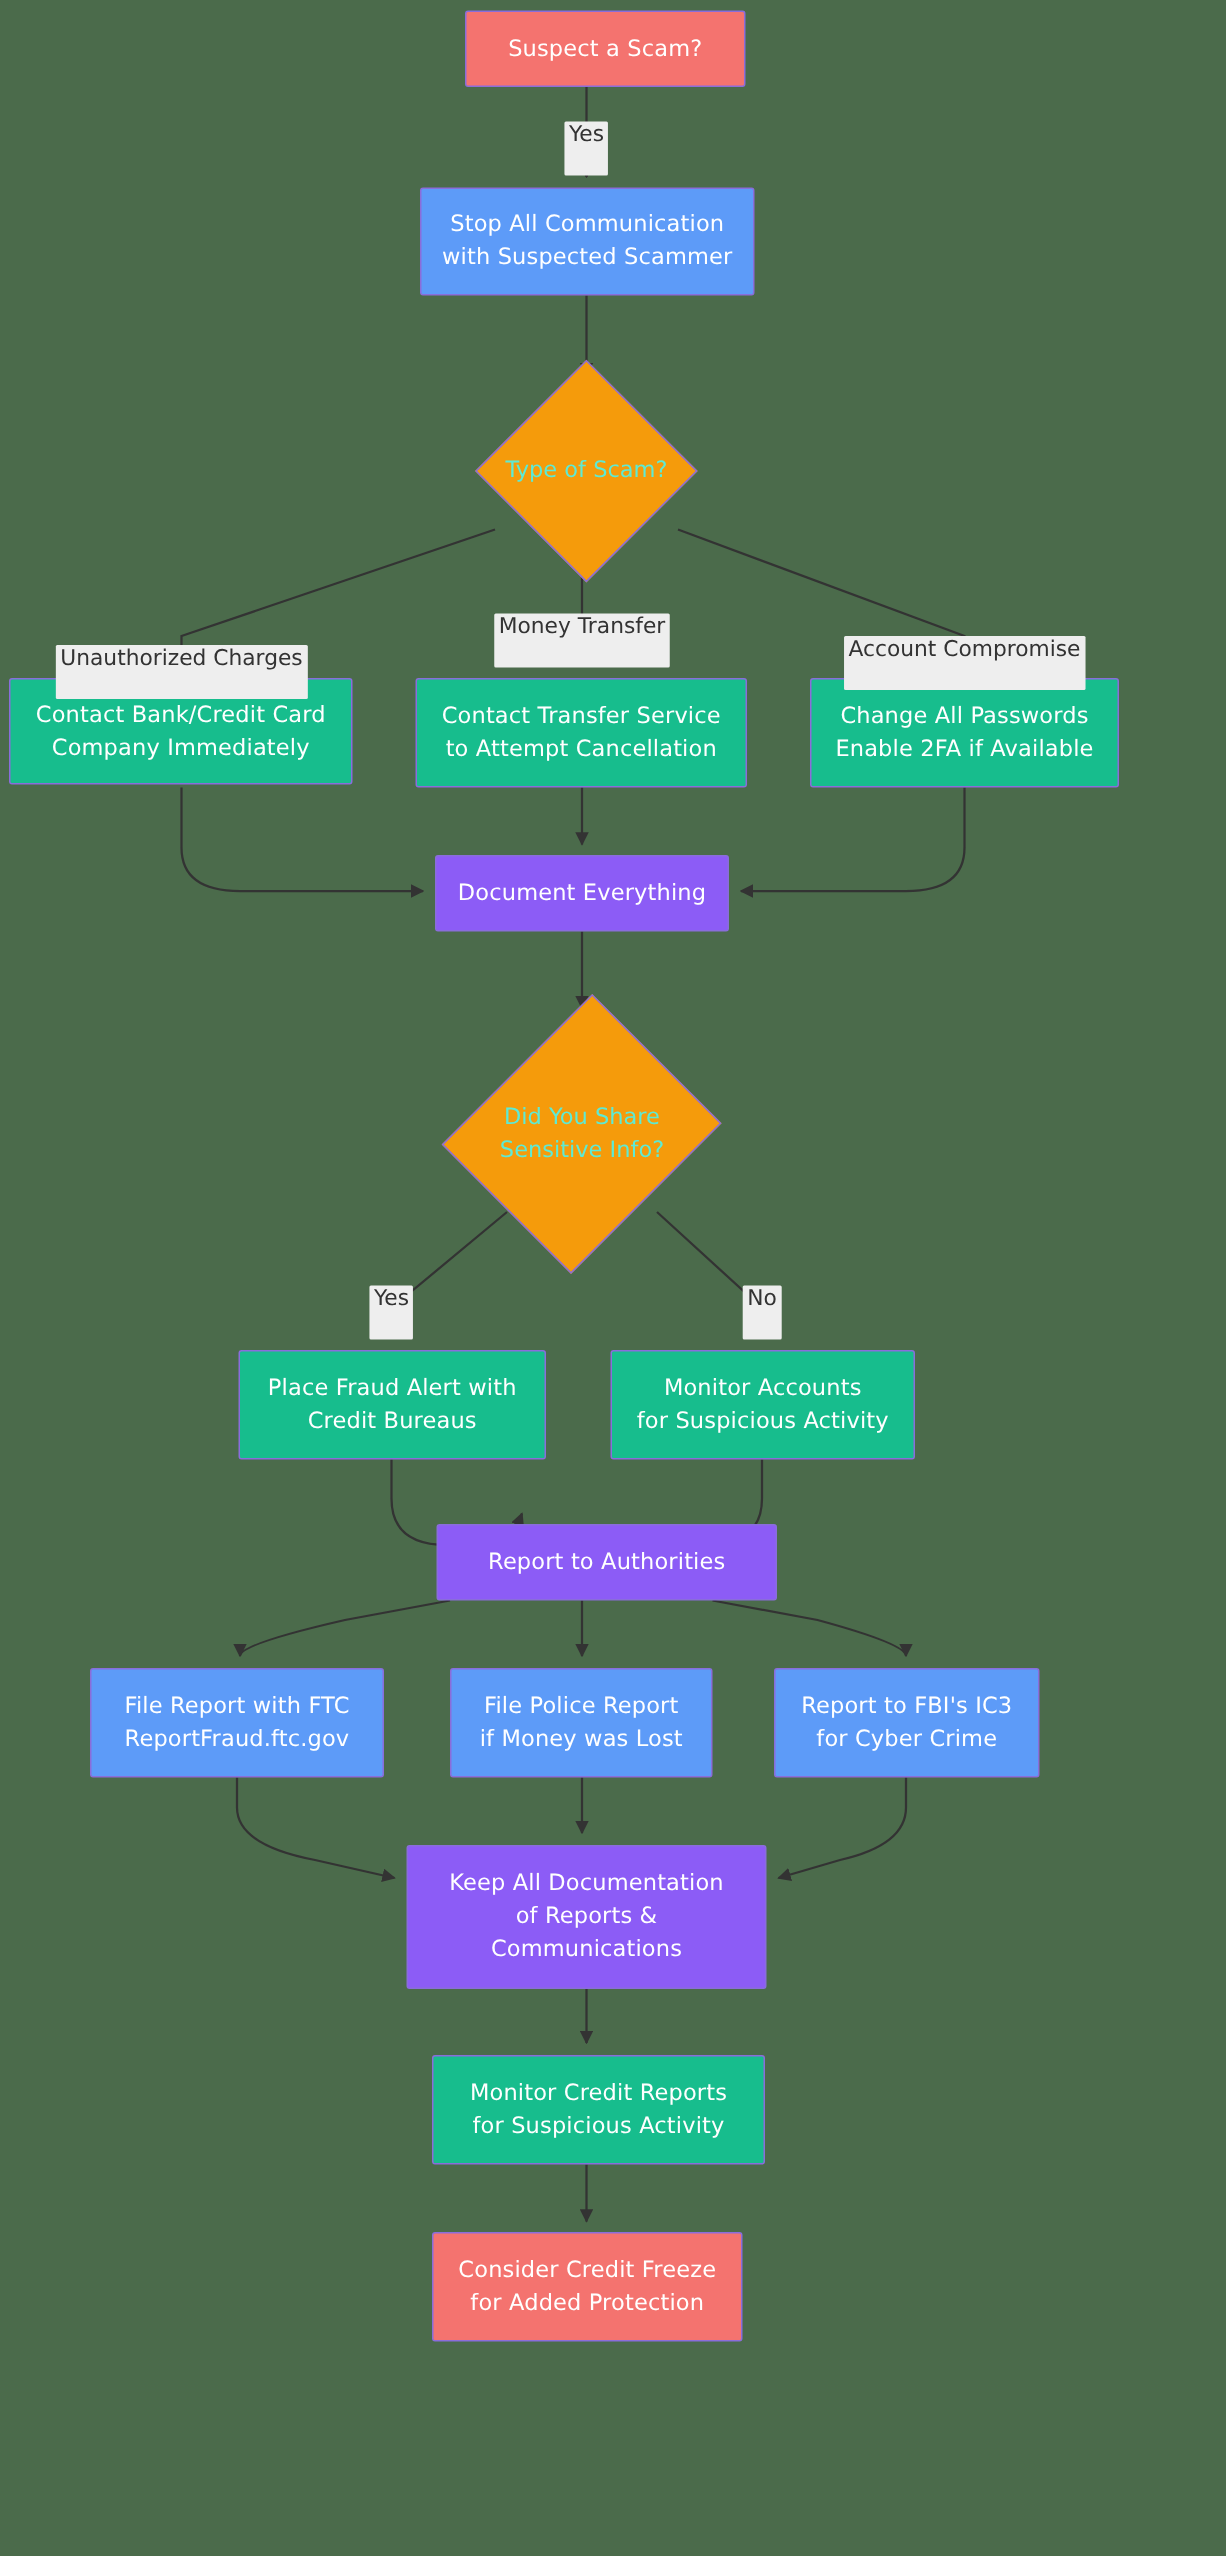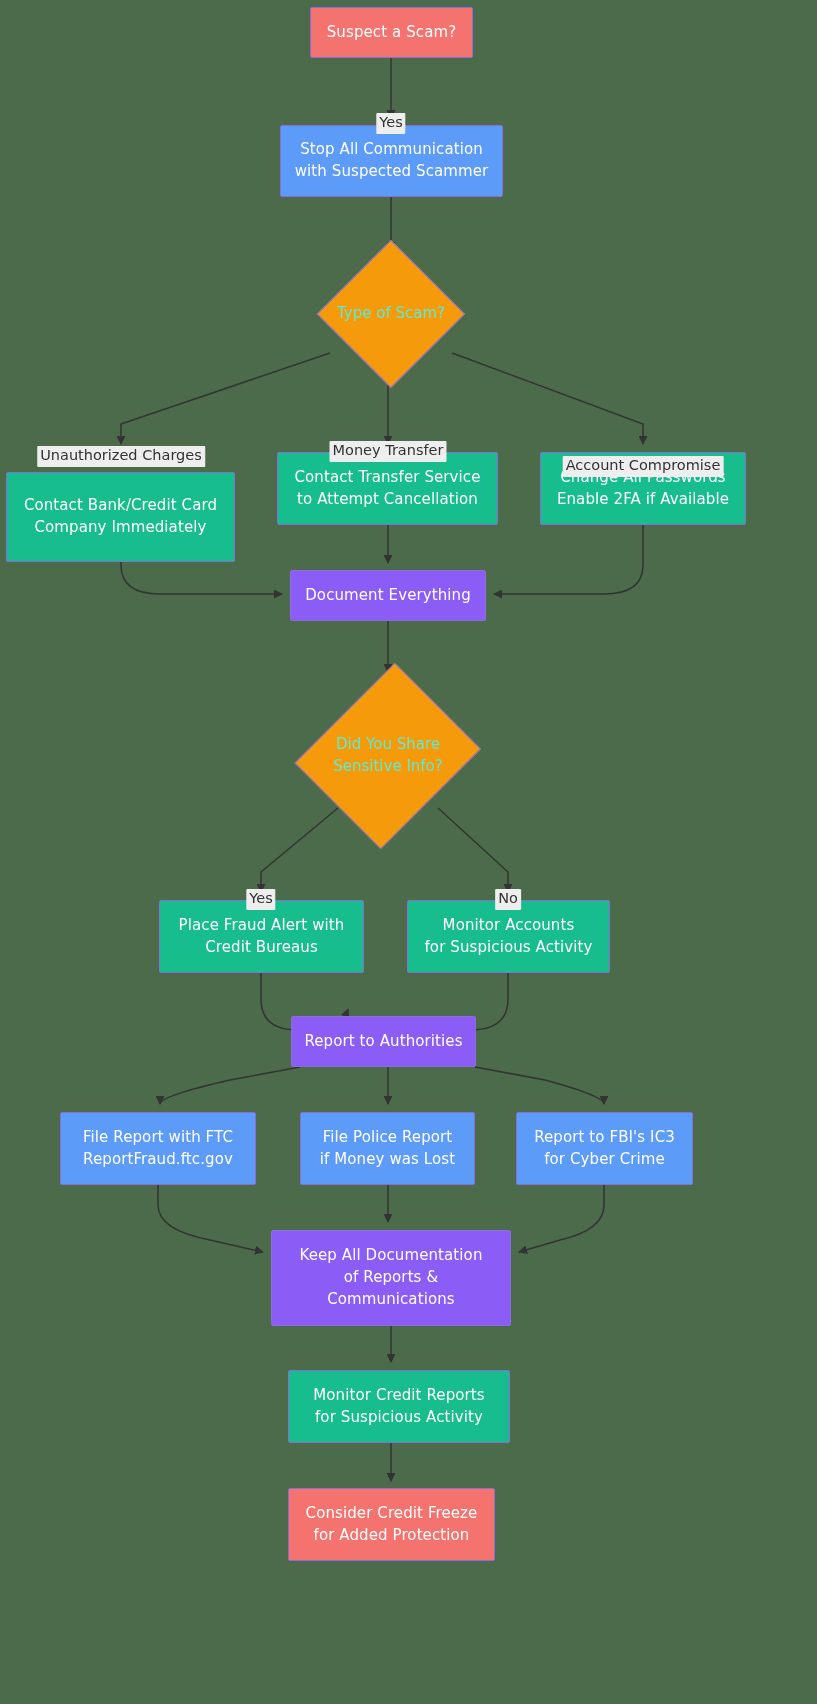--- a/index.html
+++ b/index.html
@@ -73,26 +73,25 @@
     line-height: 1.45;
     white-space: pre-line;
     pointer-events: none;
   }
   .edge-label {
     position: absolute;
     background: #eeeeee;
     color: #333333;
     font-size: 14.5px;
     line-height: 1.1;
-    padding: 2px 3px 3px 3px;
+    padding: 2px 3px 18px 3px;
     white-space: nowrap;
     transform: translateX(-50%);
     z-index: 4;
     border-radius: 1px;
-    margin-top: 32px;
   }
 </style>
 </head>
 <body>
 
 <div id="canvas">
 
   <svg id="edge-layer" viewBox="0 0 817 1704" width="817" height="1704" xmlns="http://www.w3.org/2000/svg">
     <defs>
       <marker id="arrow" viewBox="0 0 10 10" refX="9" refY="5" markerWidth="6" markerHeight="6" orient="auto-start-reverse">
@@ -118,60 +117,60 @@
         <path d="M475,1067 L545,1080 Q604,1096 604,1104" fill="none" stroke="#333333" stroke-width="1.5" marker-end="url(#arrow)"></path>
         <path d="M158,1185 L158,1205 Q158,1230 210,1240 L263,1252" fill="none" stroke="#333333" stroke-width="1.5" marker-end="url(#arrow)"></path>
         <path d="M388,1185 L388,1222" fill="none" stroke="#333333" stroke-width="1.5" marker-end="url(#arrow)"></path>
         <path d="M604,1185 L604,1205 Q604,1230 560,1240 L519,1252" fill="none" stroke="#333333" stroke-width="1.5" marker-end="url(#arrow)"></path>
         <path d="M391,1326 L391,1362" fill="none" stroke="#333333" stroke-width="1.5" marker-end="url(#arrow)"></path>
         <path d="M391,1443 L391,1481" fill="none" stroke="#333333" stroke-width="1.5" marker-end="url(#arrow)"></path>
       </g>
   </svg>
 
   <div id="nodes-group">
-      <div class="node red" style="left: 310px; top: 7px; width: 163px; height: 51px;">Suspect a Scam?</div>
+      <div class="node red" style="left: 310px; top: 7px; width: 187px; height: 51px;">Suspect a Scam?</div>
       <div class="node blue" style="left: 280px; top: 125px; width: 223px; height: 72px;">Stop All Communication
 with Suspected Scammer</div>
       <div class="diamond-wrap" style="left: 318px; top: 257px; width: 146px; height: 114px;">
         <div class="diamond-shape" style="width: 105.12px; height: 104.88px;"></div>
         <div class="diamond-label">Type of Scam?</div>
       </div>
-      <div class="node green" style="left: 6px; top: 452px; width: 229px; height: 90px; margin-top: 20px;">Contact Bank/Credit Card
+      <div class="node green" style="left: 6px; top: 452px; width: 229px; height: 71px;">Contact Bank/Credit Card
 Company Immediately</div>
       <div class="node green" style="left: 277px; top: 452px; width: 221px; height: 73px;">Contact Transfer Service
 to Attempt Cancellation</div>
       <div class="node green" style="left: 540px; top: 452px; width: 206px; height: 73px;">Change All Passwords
 Enable 2FA if Available</div>
       <div class="node purple" style="left: 290px; top: 570px; width: 196px; height: 51px; text-align: center;">Document Everything</div>
       <div class="diamond-wrap" style="left: 303px; top: 679px; width: 170px; height: 154px;">
         <div class="diamond-shape" style="width: 122.4px; height: 141.68px;"></div>
         <div class="diamond-label">Did You Share
 Sensitive Info?</div>
       </div>
       <div class="node green" style="left: 159px; top: 900px; width: 205px; height: 73px;">Place Fraud Alert with
 Credit Bureaus</div>
       <div class="node green" style="left: 407px; top: 900px; width: 203px; height: 73px;">Monitor Accounts
 for Suspicious Activity</div>
-      <div class="node purple" style="left: 291px; top: 1016px; width: 185px; height: 51px; text-align: right;">Report to Authorities</div>
+      <div class="node purple" style="left: 291px; top: 1016px; width: 227px; height: 51px; text-align: right;">Report to Authorities</div>
       <div class="node blue" style="left: 60px; top: 1112px; width: 196px; height: 73px;">File Report with FTC
 ReportFraud.ftc.gov</div>
       <div class="node blue" style="left: 300px; top: 1112px; width: 175px; height: 73px;">File Police Report
 if Money was Lost</div>
       <div class="node blue" style="left: 516px; top: 1112px; width: 177px; height: 73px;">Report to FBI's IC3
 for Cyber Crime</div>
       <div class="node purple" style="left: 271px; top: 1230px; width: 240px; height: 96px;">Keep All Documentation
 of Reports &amp;
 Communications</div>
       <div class="node green" style="left: 288px; top: 1370px; width: 222px; height: 73px;">Monitor Credit Reports
 for Suspicious Activity</div>
       <div class="node red" style="left: 288px; top: 1488px; width: 207px; height: 73px;">Consider Credit Freeze
 for Added Protection</div>
     </div>
   <div id="labels-group">
       <div class="edge-label" style="left: 391px; top: 81px;">Yes</div>
-      <div class="edge-label" style="left: 121px; top: 414px;">Unauthorized Charges</div>
+      <div class="edge-label" style="left: 121px; top: 430px;">Unauthorized Charges</div>
       <div class="edge-label" style="left: 388px; top: 409px;">Money Transfer</div>
       <div class="edge-label" style="left: 643px; top: 424px;">Account Compromise</div>
       <div class="edge-label" style="left: 261px; top: 857px;">Yes</div>
       <div class="edge-label" style="left: 508px; top: 857px;">No</div>
     </div>
 
 </div>
 
 </body></html>

